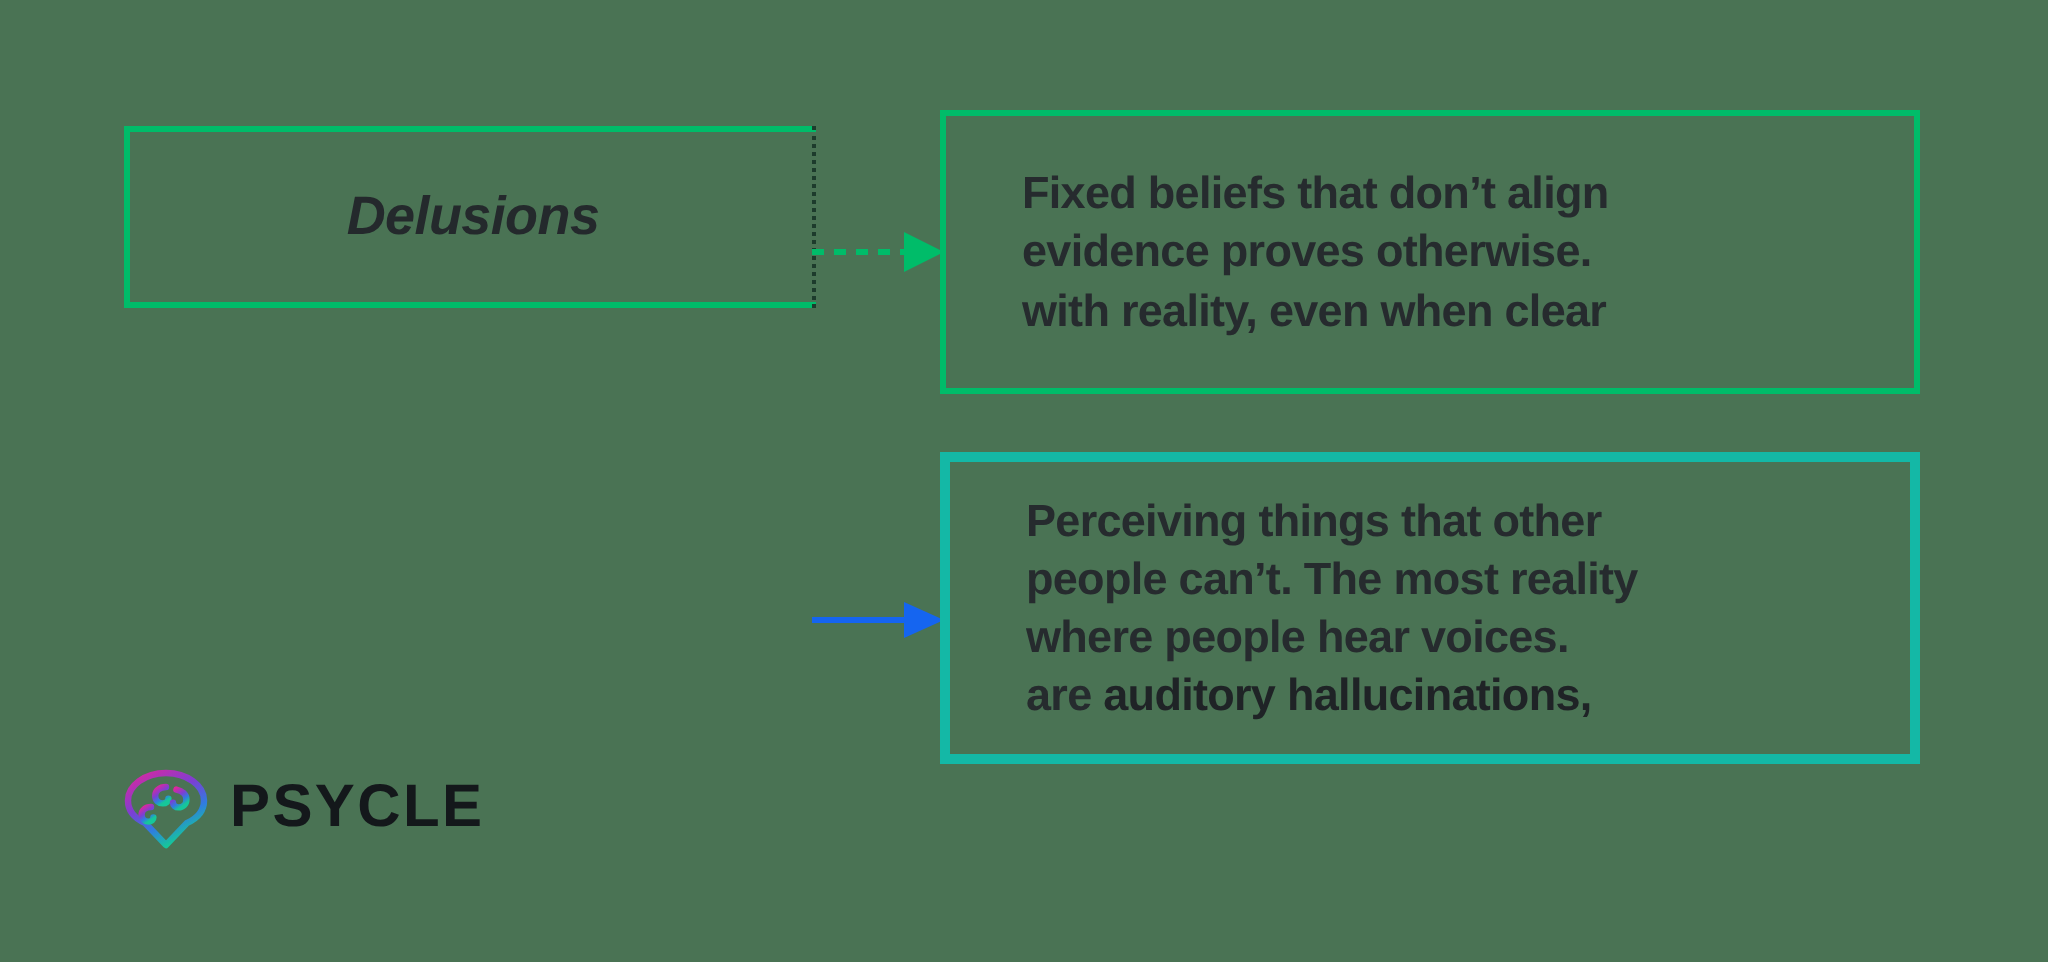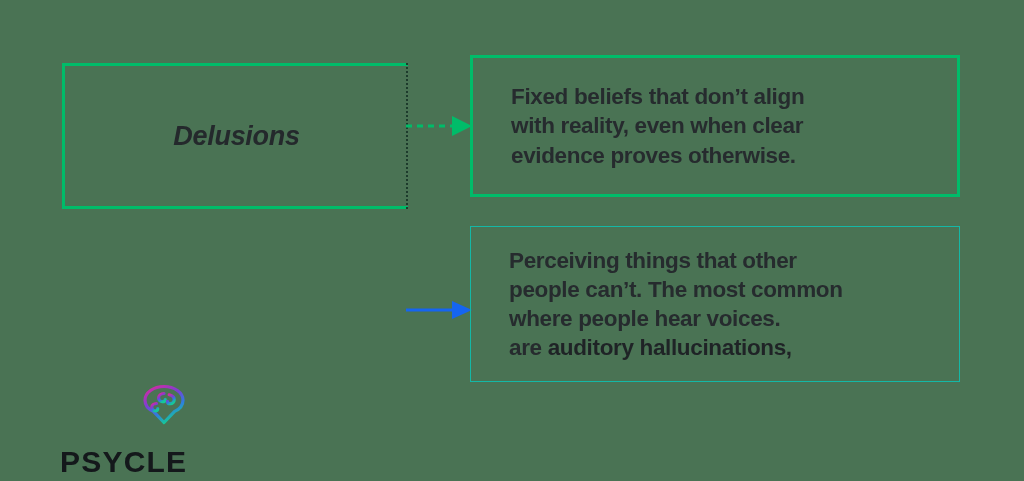--- a/index.html
+++ b/index.html
@@ -56,21 +56,21 @@
   .desc-text .em {
     font-weight: 900;
     color: #1f2326;
   }
 
   
   #delusions-label-box {
     left: 62px;
     top: 63px;
     width: 346px;
-    height: 146px;
+    height: 91px;
     border: 3px solid #00bc69;
     border-right: none;
   }
   #delusions-label-box::after {
     content: "";
     position: absolute;
     right: 0;
     top: -3px;
     bottom: -3px;
     width: 0;
@@ -102,21 +102,21 @@
     bottom: -3px;
     width: 0;
     border-right: 2px dotted #14243f;
   }
 
   #hallucinations-desc-box {
     left: 470px;
     top: 226px;
     width: 490px;
     height: 156px;
-    border: 1px solid #14b8a6;
+    border: 5px solid #14b8a6;
   }
 
   
   .connector {
     position: absolute;
     overflow: visible;
   }
   #connector-delusions {
     left: 406px;
     top: 108px;
@@ -129,23 +129,22 @@
     width: 68px;
     height: 36px;
   }
 
   
   #brand-logo {
     position: absolute;
     left: 60px;
     top: 382px;
     display: flex;
-    align-items: flex-end;
-    gap: 19px;
-    flex-direction: column;
+    align-items: center;
+    gap: 9px;
   }
   #brand-wordmark {
     font-size: 30px;
     font-weight: bold;
     color: #14181b;
     letter-spacing: 1.2px;
   }
 </style>
 </head>
 <body>
@@ -157,35 +156,35 @@
   </div>
 
   <svg class="connector" id="connector-delusions" viewBox="0 0 68 36">
     <line x1="0" y1="18" x2="48" y2="18" stroke="#00bc69" stroke-width="3" stroke-dasharray="6 5"></line>
     <polygon points="46,8 66,18 46,28" fill="#00bc69"></polygon>
   </svg>
 
   <div class="box desc-box" id="delusions-desc-box">
     <div class="desc-text">
       <div><span>Fixed beliefs that don’t align</span></div>
+      <div><span>evidence proves otherwise.</span></div>
       <div><span>with reality, even when clear</span></div>
-      <div><span>evidence proves otherwise.</span></div>
     </div>
   </div>
 
 
   <svg class="connector" id="connector-hallucinations" viewBox="0 0 68 36">
     <line x1="0" y1="18" x2="50" y2="18" stroke="#1565f0" stroke-width="3"></line>
     <polygon points="46,9 66,18 46,27" fill="#1565f0"></polygon>
   </svg>
 
   <div class="box desc-box" id="hallucinations-desc-box">
     <div class="desc-text">
       <div><span>Perceiving things that other</span></div>
-      <div><span>people can’t. The most common</span></div>
+      <div><span>people can’t. The most reality</span></div>
       <div><span>where people hear voices.</span></div>
       <div><span>are </span><span class="em">auditory hallucinations,</span></div>
     </div>
   </div>
 
   <div id="brand-logo">
     <svg width="46" height="44" viewBox="0 0 46 44">
       <defs>
         <linearGradient id="psycle-grad" x1="0" y1="0" x2="0.55" y2="1">
           <stop offset="0%" stop-color="#e0269b"></stop>

